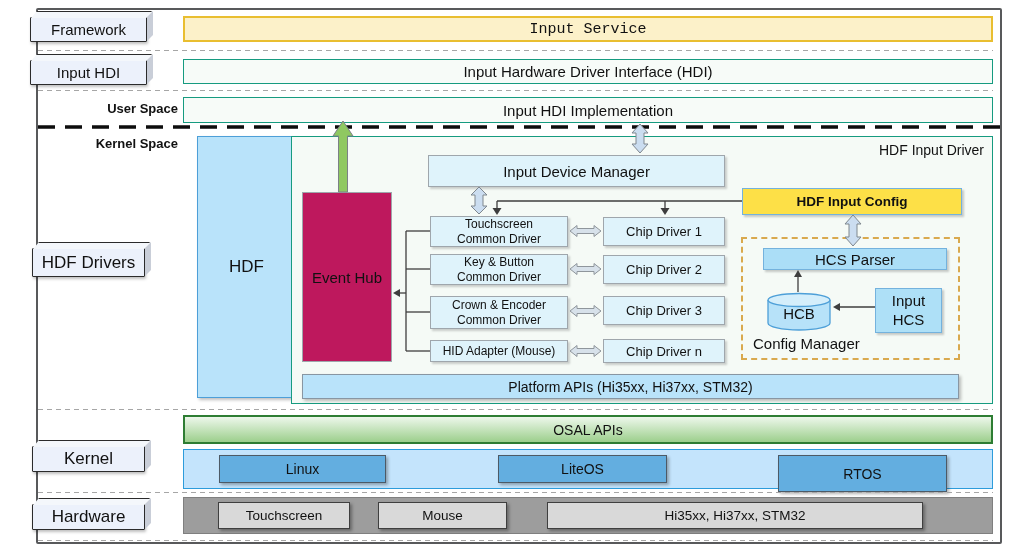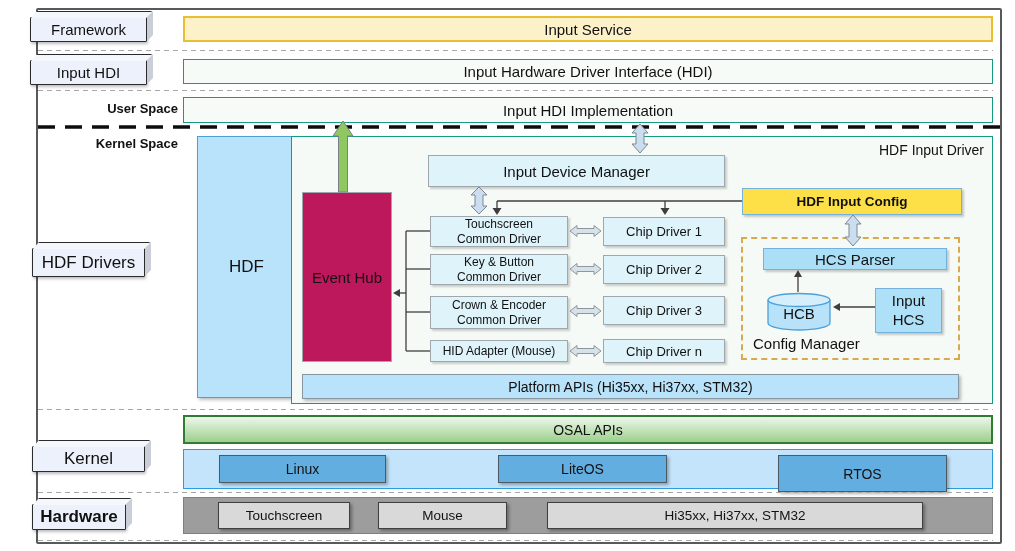--- a/index.html
+++ b/index.html
@@ -50,25 +50,25 @@
     <span>Input HDI</span>
   </div>
   <div class="abs spacelab" style="left:58px;top:101px;width:120px;height:16px;">User Space</div>
   <div class="abs spacelab" style="left:58px;top:136px;width:120px;height:16px;">Kernel Space</div>
   <div class="abs box3d ctr big" style="left:32px;top:248px;width:113px;height:29px;">
     <span>HDF Drivers</span>
   </div>
   <div class="abs box3d ctr big" style="left:32px;top:446px;width:113px;height:26px;">
     <span>Kernel</span>
   </div>
-  <div class="abs box3d ctr big" style="left:32px;top:504px;width:94px;height:26px;font-weight:bold;">
+  <div class="abs box3d ctr big" style="left:32px;top:504px;width:113px;height:26px;">
     <span>Hardware</span>
   </div>
 
-  <div class="abs bar-yellow ctr" style="left:183px;top:16px;width:810px;height:26px;">
+  <div class="abs bar-yellow ctr" style="left:183px;top:16px;width:810px;height:26px;font-family:Liberation Mono, monospace;">
     <span>Input Service</span>
   </div>
   <div class="abs bar-teal ctr" style="left:183px;top:59px;width:810px;height:25px;">
     <span>Input Hardware Driver Interface (HDI)</span>
   </div>
   <div class="abs bar-teal ctr" style="left:183px;top:97px;width:810px;height:26px;">
     <span>Input HDI Implementation</span>
   </div>
 
   <div class="abs hdfbox ctr" style="left:183px;top:136px;width:99px;height:262px;margin-left:14px;">

